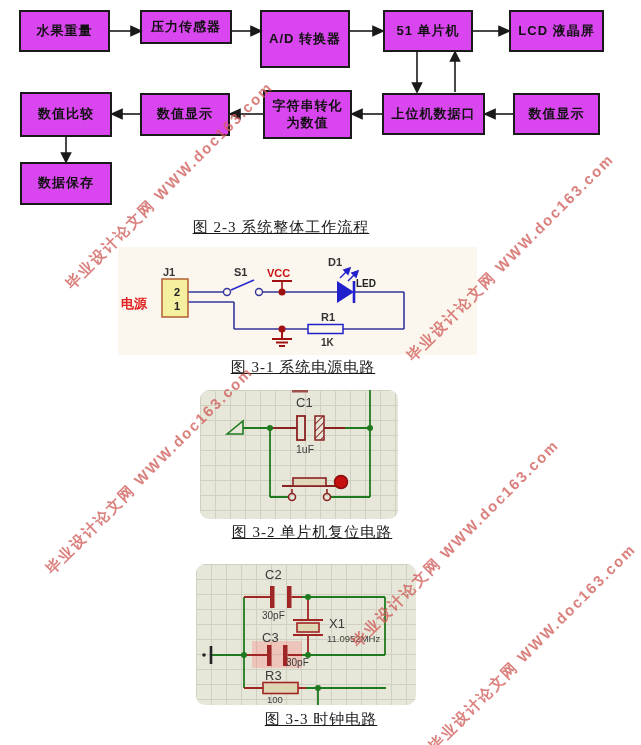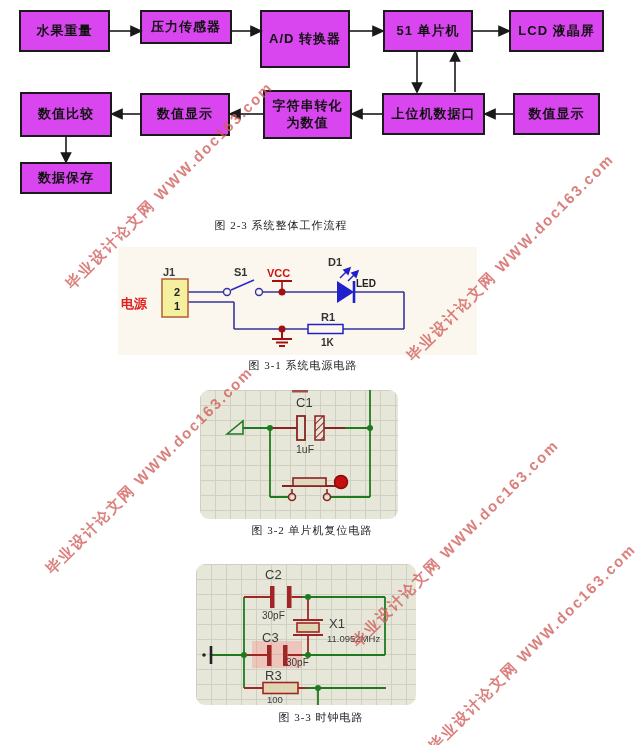--- a/index.html
+++ b/index.html
@@ -10,21 +10,21 @@
   }
   .fbox{
     position:absolute;box-sizing:border-box;border:2px solid #1a1a1a;background:#d946ef;
     display:flex;flex-direction:column;align-items:center;justify-content:center;
     font-size:13px;font-weight:600;color:#111;letter-spacing:1px;line-height:1.3;
     text-align:center;
   }
   .caption{
     position:absolute;width:360px;text-align:center;
     font-family:"Liberation Serif","DejaVu Serif",serif;
-    font-size:11px;color:#1a1a1a;letter-spacing:1px;
+    font-size:15px;color:#1a1a1a;letter-spacing:1px;text-decoration:underline;
   }
   .wm{
     position:absolute;white-space:nowrap;
     font-size:15px;font-weight:700;letter-spacing:2px;
     color:rgba(208,92,88,0.78);
     transform:rotate(-45deg);transform-origin:0 0;
     pointer-events:none;z-index:5;
   }
   .circuit{position:absolute;overflow:hidden;}
   .creambg{background:#fcf7ee;}
@@ -70,21 +70,21 @@
   <span>字符串转化</span>
   <span>为数值</span>
 </div>
 <div class="fbox" style="left:382px;top:93px;width:103px;height:42px">
   <span>上位机数据口</span>
 </div>
 <div class="fbox" style="left:513px;top:93px;width:87px;height:42px">
   <span>数值显示</span>
 </div>
 
-<div class="fbox" style="left:20px;top:162px;width:92px;height:32px">
+<div class="fbox" style="left:20px;top:162px;width:92px;height:43px">
   <span>数据保存</span>
 </div>
 
 <svg width="641" height="220" viewBox="0 0 641 220">
   <g stroke="#1a1a1a" stroke-width="1.6" fill="#1a1a1a">
 
     <line x1="110" y1="31" x2="131" y2="31"></line>
       <polygon points="131,26.5 141,31 131,35.5"></polygon>
     <line x1="232" y1="31" x2="251" y2="31"></line>
       <polygon points="251,26.5 261,31 251,35.5"></polygon>

